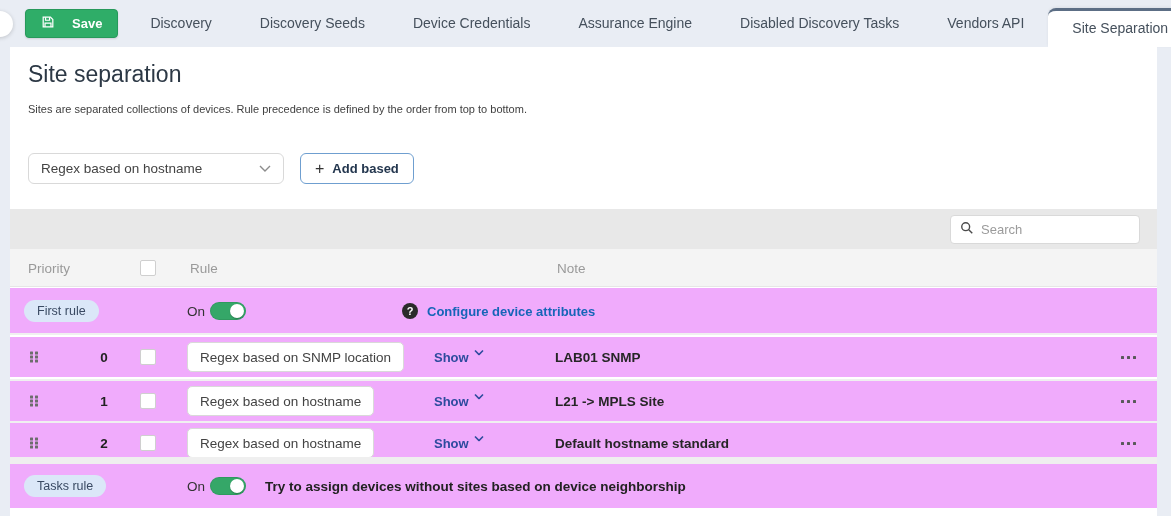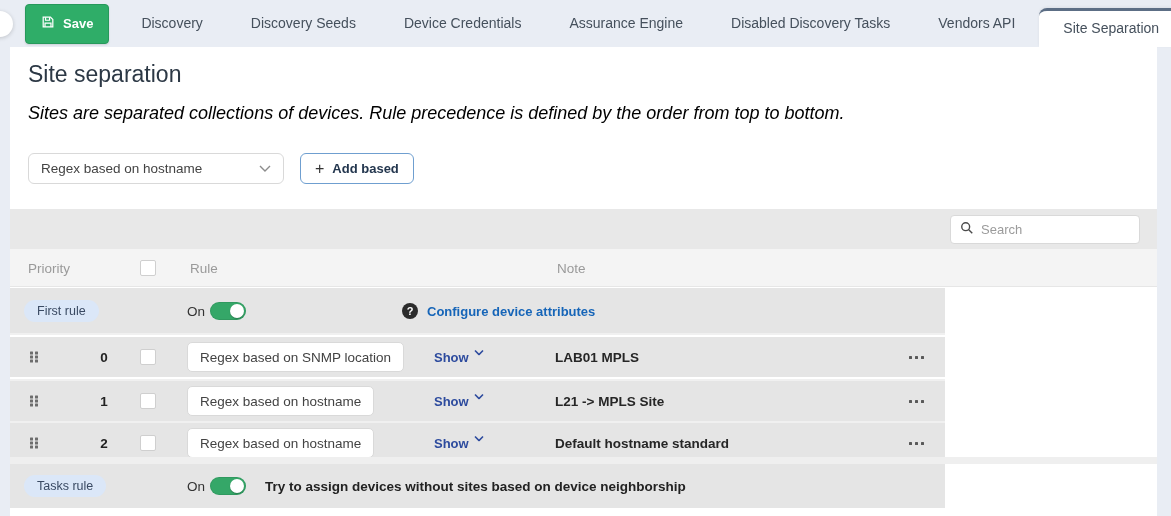--- a/index.html
+++ b/index.html
@@ -11,45 +11,45 @@
     color:#333;
   }
 
   
   .topbar { position:absolute; left:0; top:0; width:1171px; height:47px; display:flex; align-items:center; }
   .drawer-handle {
     position:absolute; left:-13px; top:11px; width:26px; height:26px;
     background:#fff; border-radius:50%; box-shadow:0 1px 4px rgba(0,0,0,.18);
   }
   .save-btn {
-    margin-left:25px; height:40px; padding:0 15px;
+    margin-left:25px; height:29px; padding:0 15px;
     background:#2fad68; border:1px solid #27995b; border-radius:4px;
     color:#fff; font-size:13px; font-weight:700;
-    display:inline-flex; align-items:center; gap:8px; cursor:pointer;
+    display:inline-flex; align-items:center; gap:17px; cursor:pointer;
     box-shadow:0 1px 2px rgba(0,0,0,.12);
   }
   .tabs { display:flex; align-items:flex-end; height:47px; margin-left:8px; }
   .tab {
     padding:0 24px; font-size:14px; color:#45505c; line-height:47px;
     white-space:nowrap; cursor:pointer;
   }
   .tab.active {
     background:#fff; line-height:35px; height:39px;
     border-top:3px solid #5c6e85;
     border-radius:8px 8px 0 0;
     box-shadow:0 -1px 3px rgba(0,0,0,.06);
   }
 
   
   .panel {
     position:absolute; left:10px; top:47px; width:1147px; height:469px;
     background:#fff;
   }
   .page-title { position:absolute; left:18px; top:14px; font-size:23px; font-weight:400; color:#2c3845; }
-  .page-subtitle { position:absolute; left:18px; top:56px; font-size:18px; color:#000000;font-style:italic; }
+  .page-subtitle { position:absolute; left:18px; top:56px; font-size:11px; color:#404040; }
 
   .rule-type-select {
     position:absolute; left:18px; top:106px; width:256px; height:31px;
     border:1px solid #d9d9d9; border-radius:6px; background:#fff;
     display:flex; align-items:center; padding:0 12px; font-size:13.5px; color:#434343;
     cursor:pointer;
   }
   .rule-type-select .chev { margin-left:auto; }
   .add-rule-btn {
     position:absolute; left:290px; top:106px; height:31px; padding:0 14px;
@@ -74,21 +74,21 @@
   }
   .search-box input::placeholder { color:#9b9b9b; }
 
   .header-row {
     position:absolute; left:0; top:202px; width:1147px; height:38px;
     background:#f4f4f4; border-bottom:1px solid #e6e6e6;
   }
   .header-row .hlabel { position:absolute; top:50%; transform:translateY(-50%); font-size:13.5px; color:#9a9a9a; }
 
   
-  .row { position:absolute; left:0; width:935px; background:#e5e5e5; }
+  .row { position:absolute; left:0; width:1147px; background:#f0abfc; }
   .row > * { position:absolute; top:50%; transform:translateY(-50%); }
 
   .first-rule-row { top:241px; height:47px; border-bottom:2px solid #f0f0f0; }
   .data-row { height:40px; }
   .data-row.r0 { top:290px; }
   .data-row.r1 { top:332px; border-top:2px solid #f0f0f0; height:42px; }
   .data-row.r2 { top:374px; border-top:2px solid #f0f0f0; height:42px; }
   .sep-band { position:absolute; left:0; top:410px; width:1147px; height:7px; background:#efefef; }
   .last-rule-row { top:417px; height:44px; }
 
@@ -222,21 +222,21 @@
       </span>
     <span class="prio-num">0</span>
     <div class="cbox"></div>
     <button class="rule-type-btn">Regex based on SNMP location</button>
     <span class="show-link">
       <span>Show</span>
       <svg width="10" height="6" viewBox="0 0 10 6" fill="none" stroke="#2d4b9e" stroke-width="1.6">
           <path d="M1 1 L5 5 L9 1"></path>
         </svg>
     </span>
-    <span class="note-text">LAB01 MPLS</span>
+    <span class="note-text">LAB01 SNMP</span>
     <span class="row-menu">
         <span class="dots"></span>
       </span>
   </div>
 
   <div class="row data-row r1">
     <span class="grip">
         <i></i>
         <i></i>
         <i></i>

